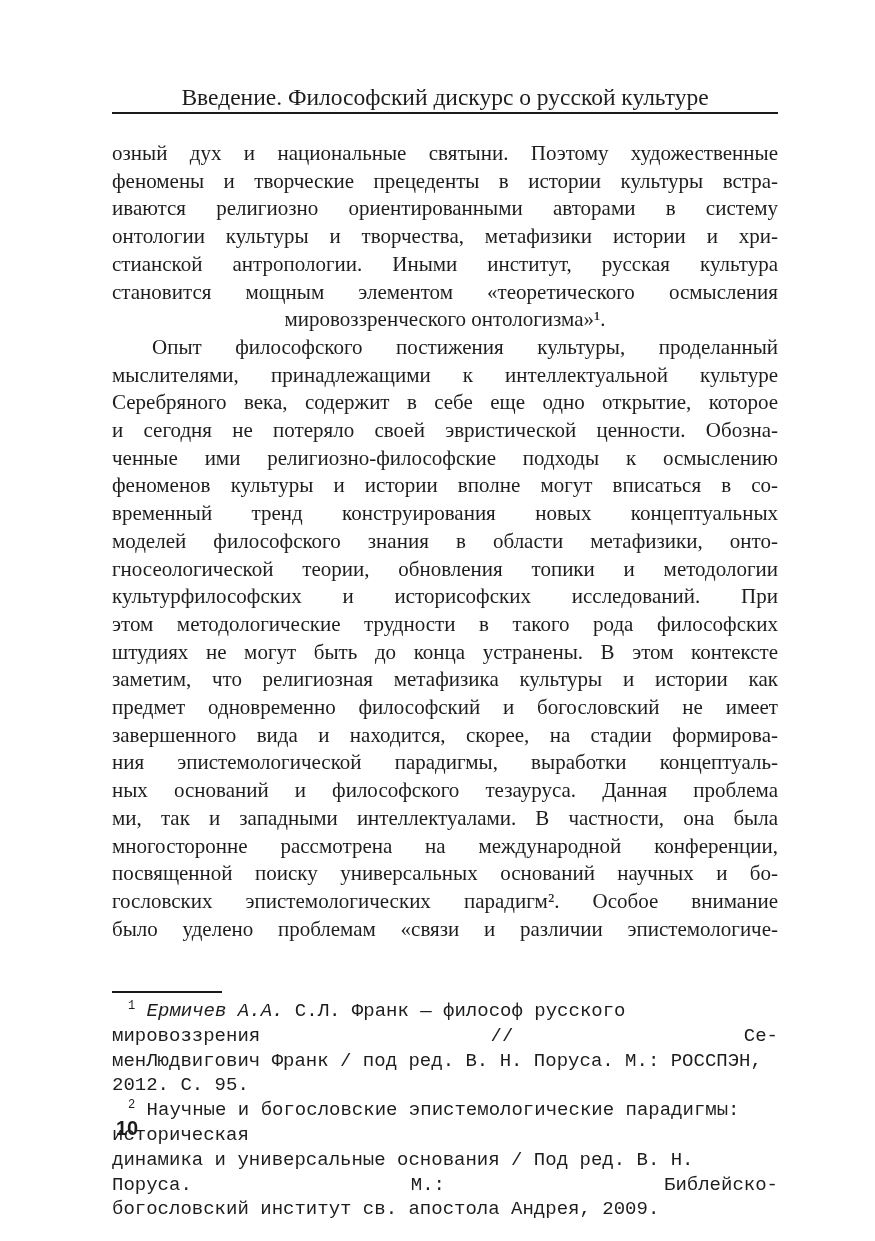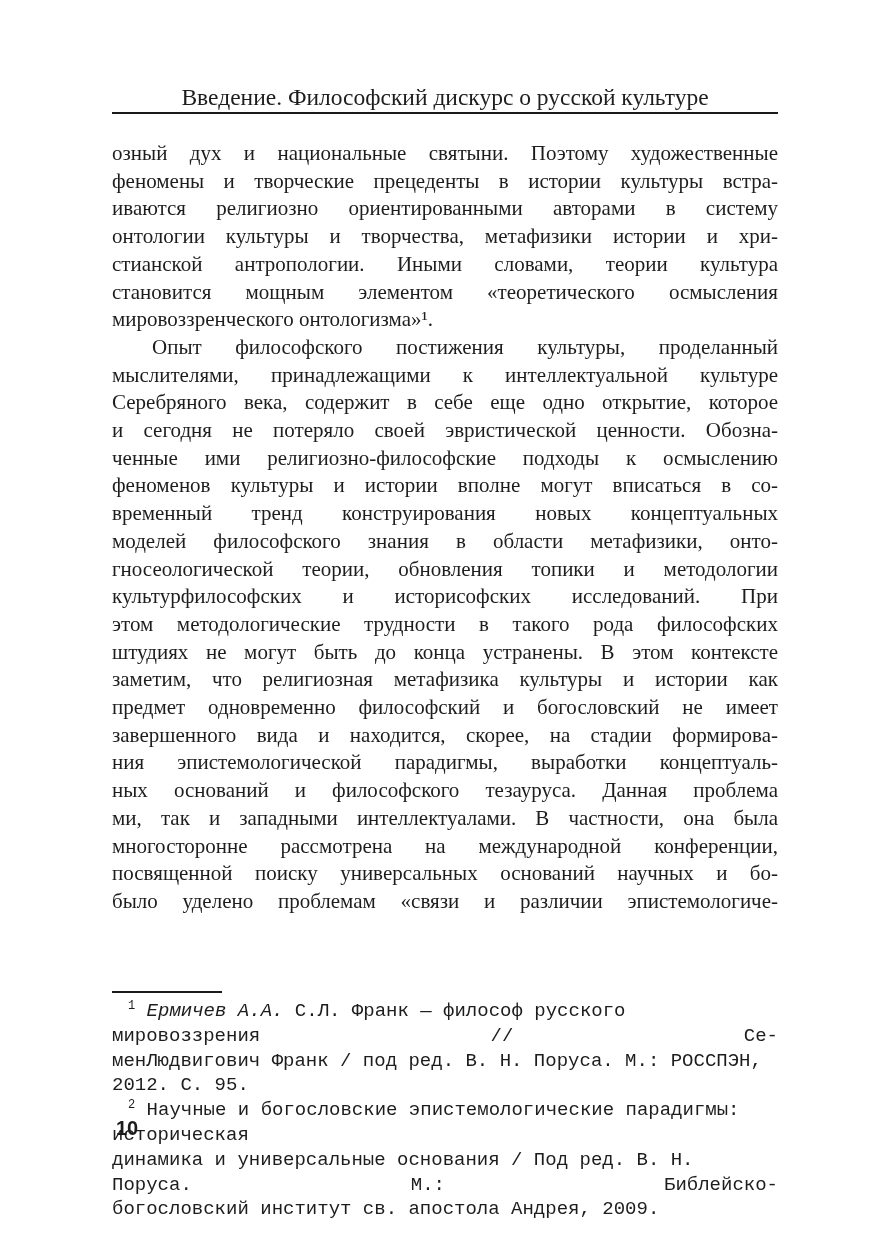--- a/index.html
+++ b/index.html
@@ -38,21 +38,21 @@
   .body-text {
     position: absolute;
     top: 140px;
     left: 112px;
     width: 666px;
     font-size: 21px;
     font-family: Liberation Serif, serif;
   }
   .body-text .line {
     line-height: 27.7px;
-    text-align: left;
+    text-align: center;
   }
   .line.j {
     text-align: justify;
     text-align-last: justify;
   }
   .line.ind {
     text-indent: 40px;
   }
   .footnote-rule {
     position: absolute;
@@ -98,21 +98,21 @@
 <body>
 
 <div class="page">
   <div class="running-header">Введение. Философский дискурс о русской культуре</div>
   <div class="header-rule"></div>
   <div class="body-text">
       <div class="line j">озный дух и национальные святыни. Поэтому художественные</div>
       <div class="line j">феномены и творческие прецеденты в истории культуры встра-</div>
       <div class="line j">иваются религиозно ориентированными авторами в систему</div>
       <div class="line j">онтологии культуры и творчества, метафизики истории и хри-</div>
-      <div class="line j">стианской антропологии. Иными словами, теории культура</div>
+      <div class="line j">стианской антропологии. Иными институт, русская культура</div>
       <div class="line j">становится мощным элементом «теоретического осмысления</div>
       <div class="line">мировоззренческого онтологизма»¹.</div>
       <div class="line j ind">Опыт философского постижения культуры, проделанный</div>
       <div class="line j">мыслителями, принадлежащими к интеллектуальной культуре</div>
       <div class="line j">Серебряного века, содержит в себе еще одно открытие, которое</div>
       <div class="line j">и сегодня не потеряло своей эвристической ценности. Обозна-</div>
       <div class="line j">ченные ими религиозно-философские подходы к осмыслению</div>
       <div class="line j">феноменов культуры и истории вполне могут вписаться в со-</div>
       <div class="line j">временный тренд конструирования новых концептуальных</div>
       <div class="line j">моделей философского знания в области метафизики, онто-</div>
@@ -121,20 +121,21 @@
       <div class="line j">этом методологические трудности в такого рода философских</div>
       <div class="line j">штудиях не могут быть до конца устранены. В этом контексте</div>
       <div class="line j">заметим, что религиозная метафизика культуры и истории как</div>
       <div class="line j">предмет одновременно философский и богословский не имеет</div>
       <div class="line j">завершенного вида и находится, скорее, на стадии формирова-</div>
       <div class="line j">ния эпистемологической парадигмы, выработки концептуаль-</div>
       <div class="line j">ных оснований и философского тезауруса. Данная проблема</div>
       <div class="line j">ми, так и западными интеллектуалами. В частности, она была</div>
       <div class="line j">многосторонне рассмотрена на международной конференции,</div>
       <div class="line j">посвященной поиску универсальных оснований научных и бо-</div>
+      <div class="line j">гословских эпистемологических парадигм². Особое внимание</div>
       <div class="line j">было уделено проблемам «связи и различии эпистемологиче-</div>
     </div>
   <div class="footnote-rule"></div>
   <div class="footnotes">
       <div class="line j ind"><span class="seg-sup">1</span><span>  </span><span class="seg-i">Ермичев А.А.</span><span> С.Л. Франк — философ русского мировоззрения // Се-</span></div>
       <div class="line"><span>менЛюдвигович Франк / под ред. В. Н. Поруса. М.: РОССПЭН, 2012. С. 95.</span></div>
       <div class="line j ind"><span class="seg-sup">2</span><span>  </span><span>Научные и богословские эпистемологические парадигмы: историческая</span></div>
       <div class="line j"><span>динамика и универсальные основания / Под ред. В. Н. Поруса. М.: Библейско-</span></div>
       <div class="line"><span>богословский институт св. апостола Андрея, 2009.</span></div>
     </div>

